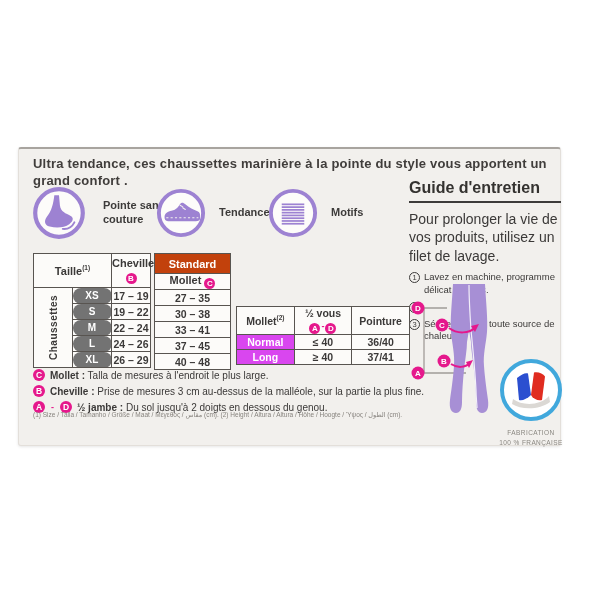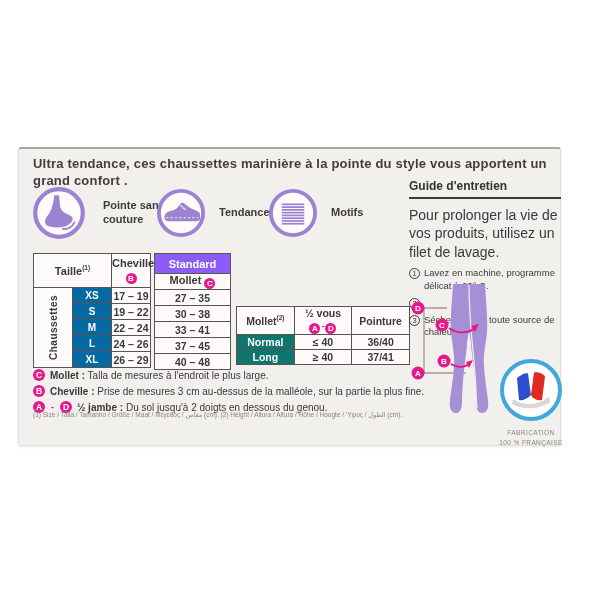--- a/index.html
+++ b/index.html
@@ -14,42 +14,42 @@
            color:#403d3b; line-height:1.3; letter-spacing:.2px; }
 
   .feature { position:absolute; display:flex; align-items:center; }
   .feature .lbl { font-size:11px; font-weight:bold; color:#3d3b3a; line-height:1.25; }
   .f1 { left:12px; top:36px; } .f1 .lbl { width:82px; margin-left:16px; }
   .f2 { left:136px; top:38px; } .f2 .lbl { margin-left:12px; }
   .f3 { left:248px; top:38px; } .f3 .lbl { margin-left:12px; }
 
   
   .care { position:absolute; left:390px; top:30px; width:152px; color:#3b3938; }
-  .care h3 { font-size:12px; font-weight:bold; color:#343230; padding-bottom:4px;
+  .care h3 { font-size:16px; font-weight:bold; color:#343230; padding-bottom:4px;
              border-bottom:2px solid #3d3b3a; margin-bottom:7px; }
   .care p { font-size:14px; line-height:1.32; margin-bottom:6px; }
   .step { display:flex; gap:4px; font-size:9.5px; line-height:1.3; margin-bottom:5px; }
   .cnum { flex:0 0 auto; width:11px; height:11px; border:1px solid #3d3b3a; border-radius:50%;
           font-size:7.5px; display:flex; align-items:center; justify-content:center; margin-top:1px; }
 
   
   table.t { position:absolute; border-collapse:collapse; background:#fcfbf9; table-layout:fixed; }
   table.t td { border:1px solid #585450; text-align:center; vertical-align:middle;
                font-size:10.5px; font-weight:bold; color:#3b3938; padding:0; }
   .t1 { left:14px; top:104px; width:118px; }
   .t1 td { height:16px; }
   .t1 .hd { height:34px; font-size:11px; }
   .t2 { left:135px; top:104px; width:77px; }
   .t2 td { height:16px; }
   .t3 { left:217px; top:157px; width:174px; }
   .t3 td { height:15px; font-size:10px; }
   .t3 .hd { height:27px; }
-  .pc { background:#0f766e; color:#ffffff !important; }
-  .sz { background:#0369a1; color:#ffffff !important; font-size:10px !important; }
-  .std { background:#8b5cf6; color:#ffffff !important; font-size:11px !important; height:20px !important; }
+  .pc { background:#d946ef; color:#ffffff !important; }
+  .sz { background:#737373; color:#ffffff !important; font-size:10px !important;border-radius:8px; }
+  .std { background:#c2410c; color:#ffffff !important; font-size:11px !important; height:20px !important; }
   .mol { height:15px !important; font-size:11px !important; }
   .band { width:20px; }
   .vert { writing-mode:vertical-rl; transform:rotate(180deg); font-size:10px; font-weight:bold;
           color:#3b3938; margin:0 auto; letter-spacing:.5px; }
   sup.fs { font-size:6.5px; font-weight:bold; vertical-align:super; }
 
   .mk { display:inline-flex; width:12px; height:12px; border-radius:50%; background:#e5188c;
         color:#fff; font-size:8.5px; font-weight:bold; align-items:center; justify-content:center;
         vertical-align:-2px; }
   .mk.sm { width:11px; height:11px; font-size:8px; }

